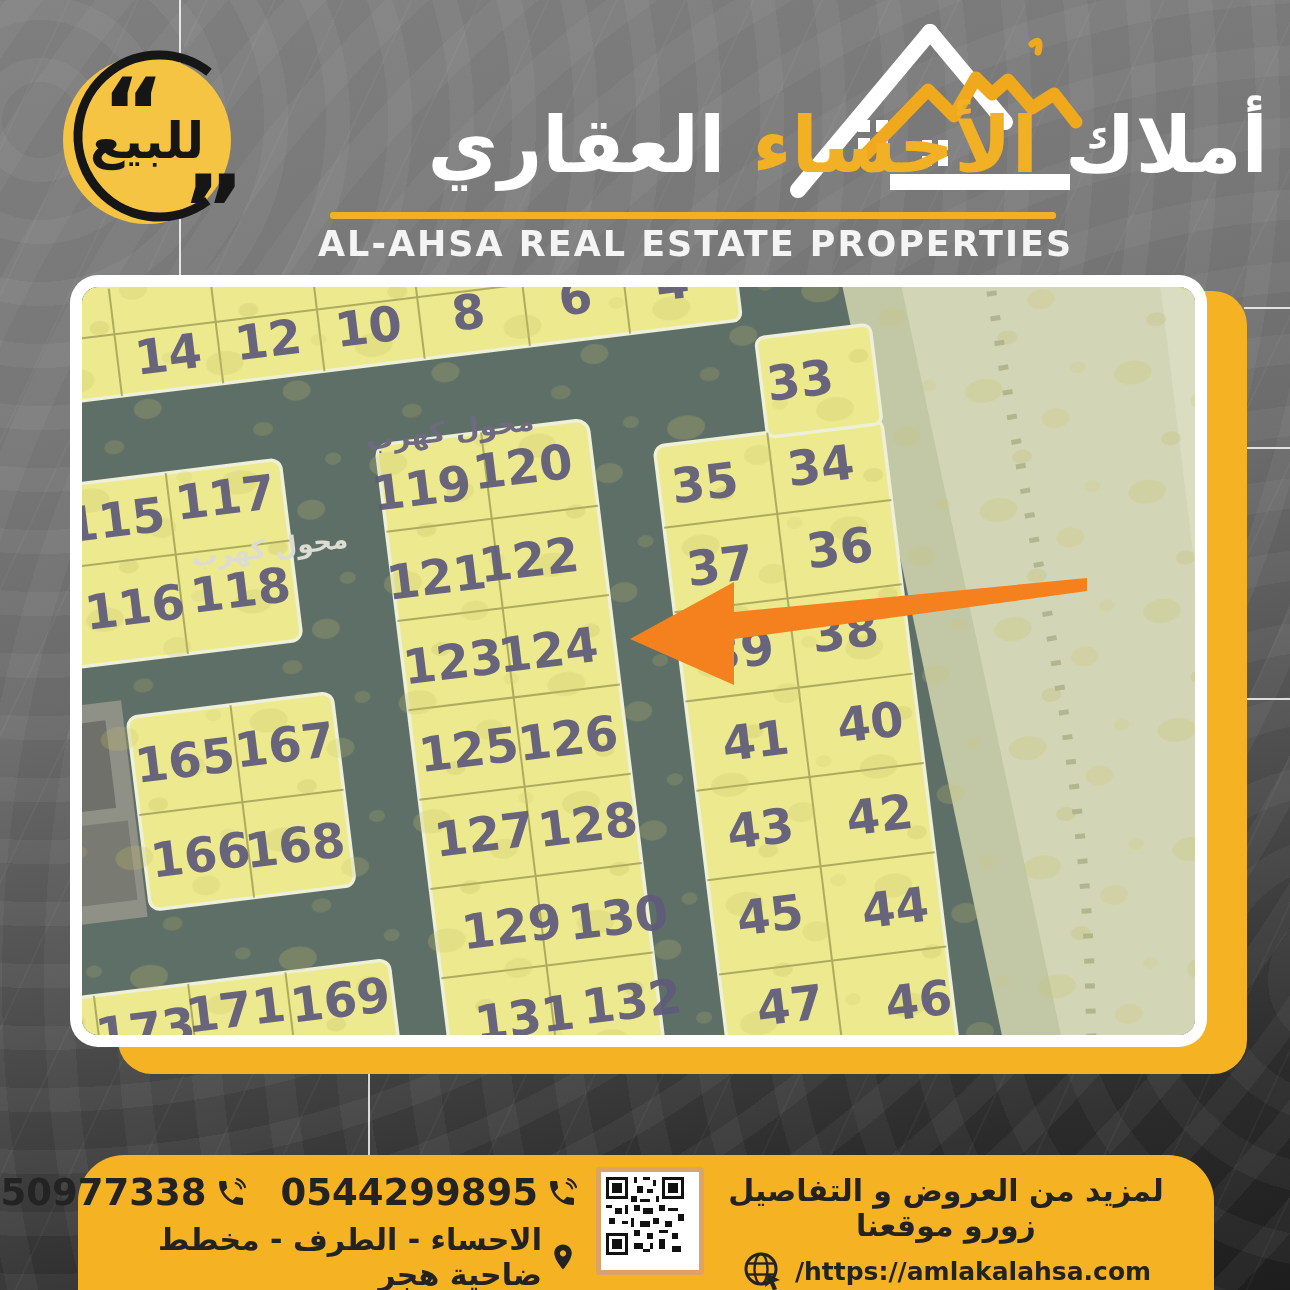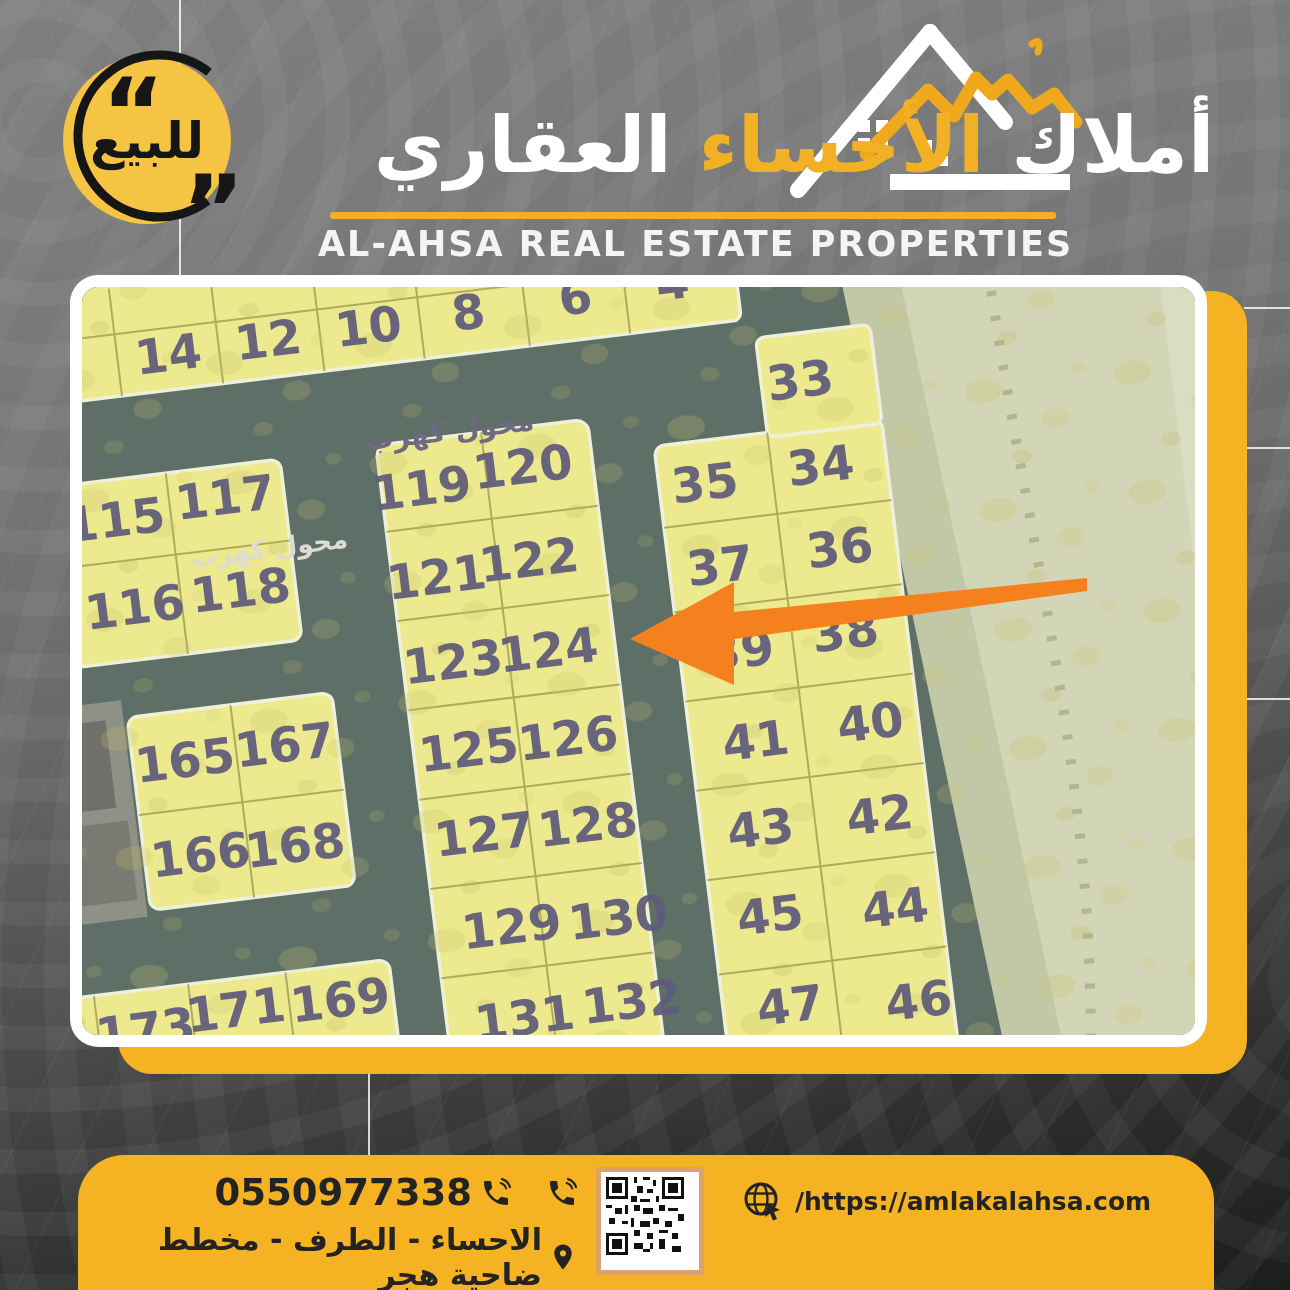--- a/index.html
+++ b/index.html
@@ -12,21 +12,21 @@
       repeating-linear-gradient(115deg, rgba(255,255,255,.03) 0 2px, rgba(255,255,255,0) 2px 62px),
       linear-gradient(168deg,#7e7e7e 0%,#777777 28%,#6a6a6a 46%,#4d4d4d 66%,#2b2b2b 86%,#1d1d1d 100%);
   }
   .vline,.hline{position:absolute;background:rgba(255,255,255,.8);z-index:1;}
   .vline{width:2px;} .hline{height:2px;}
   
   .badge{position:absolute;left:40px;top:28px;width:240px;height:230px;z-index:6;}
   
   .house{position:absolute;left:770px;top:22px;width:330px;height:180px;z-index:4;}
   .brand-ar{position:absolute;left:320px;top:96px;width:948px;height:100px;z-index:5;
-    direction:rtl;text-align:center;font-size:77px;font-weight:bold;color:#ffffff;
+    direction:rtl;text-align:right;font-size:77px;font-weight:bold;color:#ffffff;
     letter-spacing:0px;line-height:100px;}
   .brand-ar .mid{color:#F2B124;}
   .brand-underline{position:absolute;left:330px;top:212px;width:726px;height:7px;background:#F2B124;border-radius:3px;z-index:5;}
   .brand-en{position:absolute;left:318px;top:224px;width:750px;z-index:5;text-align:left;
     font-size:35px;font-weight:bold;color:#f4f4f4;letter-spacing:2px;white-space:nowrap;}
   
   .map-back{position:absolute;left:118px;top:291px;width:1129px;height:783px;background:#F5B324;border-radius:34px;z-index:2;}
   .map-frame{position:absolute;left:70px;top:275px;width:1137px;height:772px;background:#ffffff;border-radius:28px;z-index:3;box-sizing:border-box;padding:12px;}
   .map-inner{width:1113px;height:748px;border-radius:16px;overflow:hidden;position:relative;background:#5E6F68;}
   .plotnum{font-family:"DejaVu Sans",sans-serif;font-weight:bold;fill:#5f5b7a;opacity:.93;}
@@ -218,20 +218,21 @@
     <div class="f-row1">
       <div class="pair">
         <span>0550977338</span>
         <svg class="icon" width="32" height="32" viewBox="0 0 24 24">
           <path fill="#232323" d="M6.62 10.79c1.44 2.83 3.76 5.14 6.59 6.59l2.2-2.2c.27-.27.67-.36 1.02-.24 1.12.37 2.33.57 3.57.57.55 0 1 .45 1 1V20c0 .55-.45 1-1 1-9.39 0-17-7.61-17-17 0-.55.45-1 1-1h3.5c.55 0 1 .45 1 1 0 1.25.2 2.45.57 3.57.11.35.03.74-.25 1.02l-2.2 2.2z"></path>
           <path fill="none" stroke="#232323" stroke-width="1.6" stroke-linecap="round" d="M15.5 4.5c2 .6 3.5 2.1 4.1 4.1"></path>
           <path fill="none" stroke="#232323" stroke-width="1.6" stroke-linecap="round" d="M16.5 1.6c2.9.9 5.1 3.1 6 6"></path>
         </svg>
       </div>
       <div class="pair">
+        <span>0544299895</span>
         <svg class="icon" width="32" height="32" viewBox="0 0 24 24">
           <path fill="#232323" d="M6.62 10.79c1.44 2.83 3.76 5.14 6.59 6.59l2.2-2.2c.27-.27.67-.36 1.02-.24 1.12.37 2.33.57 3.57.57.55 0 1 .45 1 1V20c0 .55-.45 1-1 1-9.39 0-17-7.61-17-17 0-.55.45-1 1-1h3.5c.55 0 1 .45 1 1 0 1.25.2 2.45.57 3.57.11.35.03.74-.25 1.02l-2.2 2.2z"></path>
           <path fill="none" stroke="#232323" stroke-width="1.6" stroke-linecap="round" d="M15.5 4.5c2 .6 3.5 2.1 4.1 4.1"></path>
           <path fill="none" stroke="#232323" stroke-width="1.6" stroke-linecap="round" d="M16.5 1.6c2.9.9 5.1 3.1 6 6"></path>
         </svg>
       </div>
     </div>
     <div class="f-row2">
       <svg class="icon" width="30" height="30" viewBox="0 0 24 24">
         <path fill="#232323" d="M12 2C8.13 2 5 5.13 5 9c0 5.25 7 13 7 13s7-7.75 7-13c0-3.87-3.13-7-7-7zm0 9.5c-1.38 0-2.5-1.12-2.5-2.5S10.62 6.5 12 6.5s2.5 1.12 2.5 2.5-1.12 2.5-2.5 2.5z"></path>
@@ -282,20 +283,21 @@
           <rect x="9" y="21" width="3" height="2"></rect>
           <rect x="14" y="21" width="1" height="2"></rect>
         <rect x="17" y="20" width="2" height="3"></rect>
           <rect x="21" y="22" width="3" height="2"></rect>
           <rect x="12" y="23" width="2" height="1"></rect>
       </g>
     </svg>
   </div>
 
   <div class="f-right">
+    <div class="f-promo">لمزيد من العروض و التفاصيل زورو موقعنا</div>
     <div class="f-site">
       <svg class="icon" width="44" height="44" viewBox="0 0 44 44">
         <circle cx="20" cy="20" r="15" fill="none" stroke="#232323" stroke-width="3"></circle>
         <ellipse cx="20" cy="20" rx="6.5" ry="15" fill="none" stroke="#232323" stroke-width="2.4"></ellipse>
         <line x1="6" y1="14.5" x2="34" y2="14.5" stroke="#232323" stroke-width="2.4"></line>
         <line x1="6" y1="25.5" x2="34" y2="25.5" stroke="#232323" stroke-width="2.4"></line>
         <polygon points="27,25 39,31 33,33 36,40 32,41.5 29,34.5 24,38" fill="#232323"></polygon>
       </svg>
       <span class="f-url">/https://amlakalahsa.com</span>
     </div>

